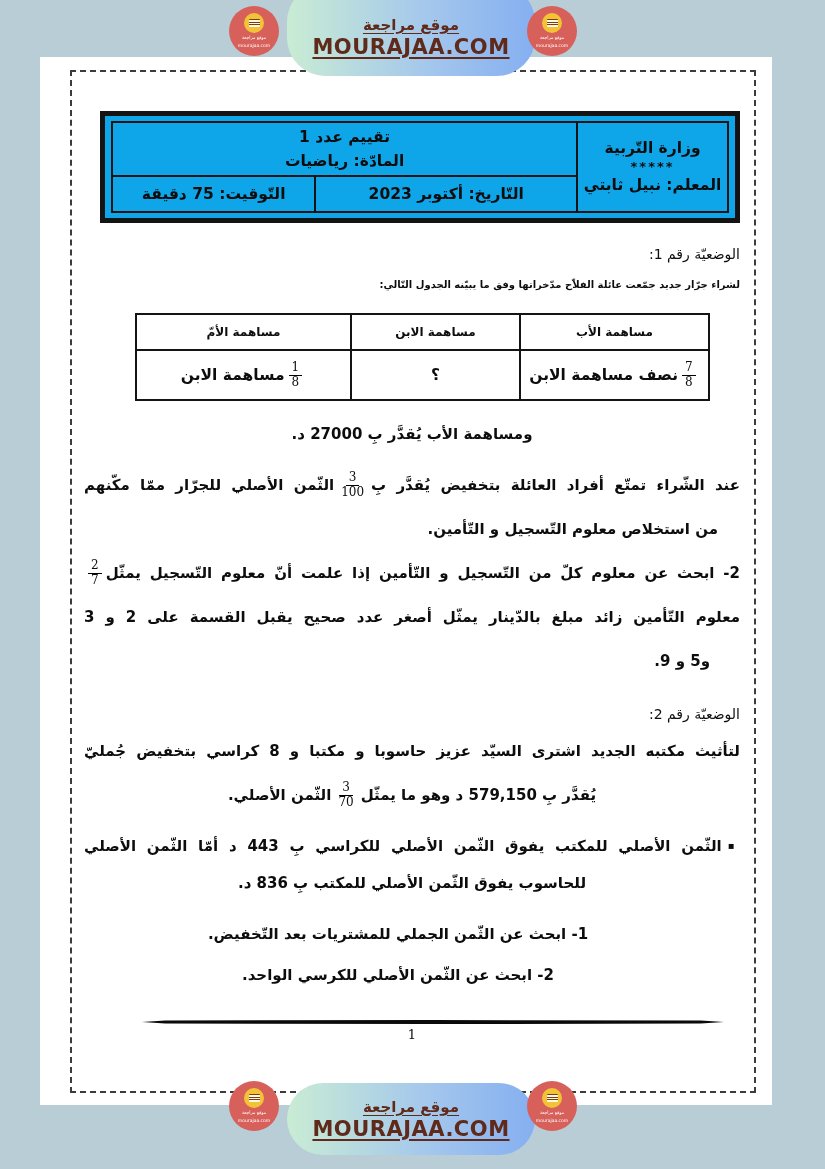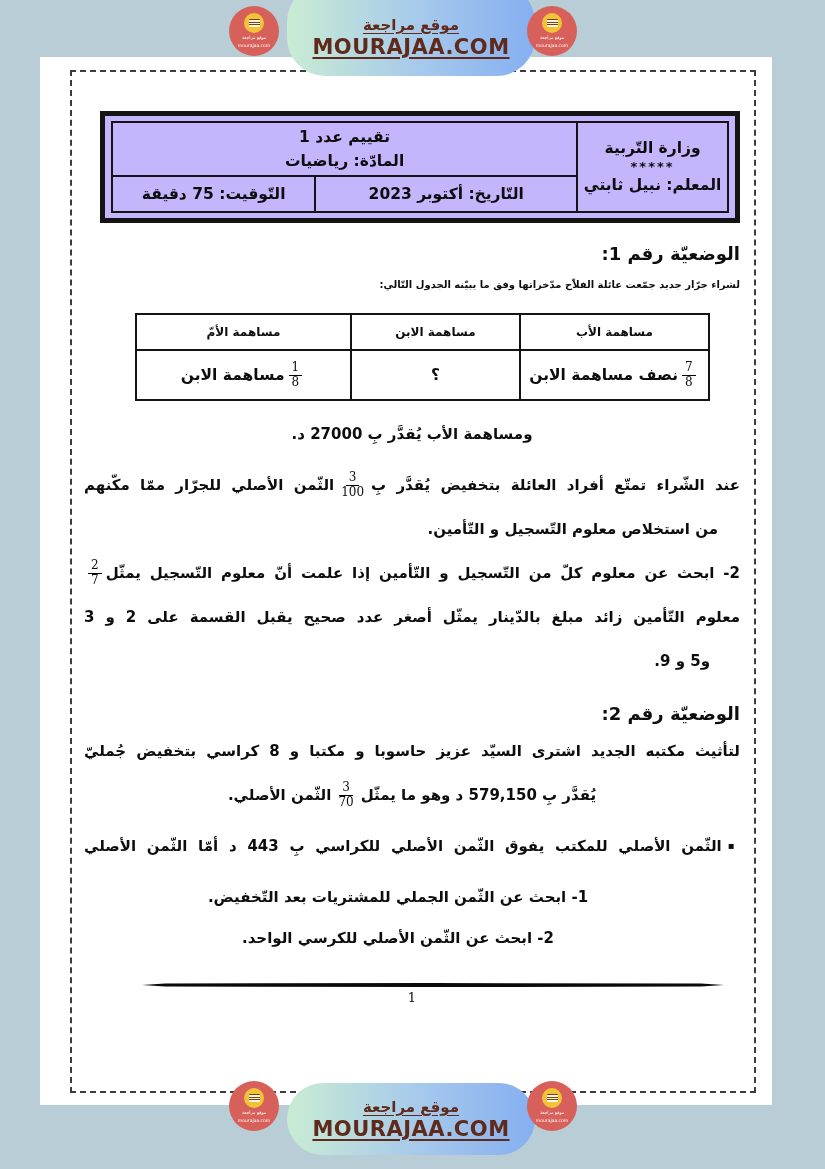--- a/index.html
+++ b/index.html
@@ -17,31 +17,31 @@
     position:absolute;top:13px;bottom:12px;left:30px;right:16px;
     border:2px dashed #3c3c3c;pointer-events:none;
   }
   .content{
     position:relative;direction:rtl;color:#0d0d0d;font-weight:bold;
     padding:54px 32px 0 44px;
   }
   
   .exam-frame{
     border:5px solid #141414;padding:5px 6px;margin:0 0 12px 16px;
-    margin-right:0;margin-left:16px;background:#c4b5fd;
+    margin-right:0;margin-left:16px;background:#0ea5e9;
   }
   .exam-table{width:100%;border-collapse:collapse;text-align:center;font-size:15.5px;}
   .exam-table td{border:2px solid #141414;padding:2px 4px;}
   .cell-ministry{width:24.5%;line-height:1.5;}
   .stars-line{font-size:13px;letter-spacing:2px;line-height:1.1;}
   .cell-eval{line-height:1.55;}
   .cell-date{width:42.5%;height:30px;}
   .cell-time{width:33%;}
   
-  .sec-heading{font-size:18px;font-weight:700;text-align:right;margin:16px 0 0 0;line-height:30px;}
+  .sec-heading{font-size:14px;font-weight:400;text-align:right;margin:16px 0 0 0;line-height:30px;}
   .line{font-size:15px;line-height:42px;}
   .just{text-align:justify;text-align-last:justify;}
   .center{text-align:center;}
   .rightal{text-align:right;}
   .intro-line{font-size:10px;line-height:28px;margin-top:2px;}
   
   .contrib-table{
     width:575px;border-collapse:collapse;text-align:center;
     margin:14px 30px 0 auto;font-size:15.5px;
   }
@@ -227,20 +227,21 @@
             <span class="num">3</span>
             <span class="den">70</span>
           </span><span>الثّمن الأصلي.</span>
       </div>
     </div>
 
     <div class="blk-bullet">
       <div class="line just">
         <span class="bullet-sq">▪</span><span>الثّمن الأصلي للمكتب يفوق الثّمن الأصلي للكراسي بِ 443 د أمّا الثّمن الأصلي</span>
       </div>
+      <div class="line center">للحاسوب يفوق الثّمن الأصلي للمكتب بِ 836 د.</div>
     </div>
 
     <div class="blk-items">
       <div class="line">1- ابحث عن الثّمن الجملي للمشتريات بعد التّخفيض.</div>
       <div class="line">2- ابحث عن الثّمن الأصلي للكرسي الواحد.</div>
     </div>
 
     <div class="foot-rule"></div>
     <div class="page-num">1</div>
   </div>

